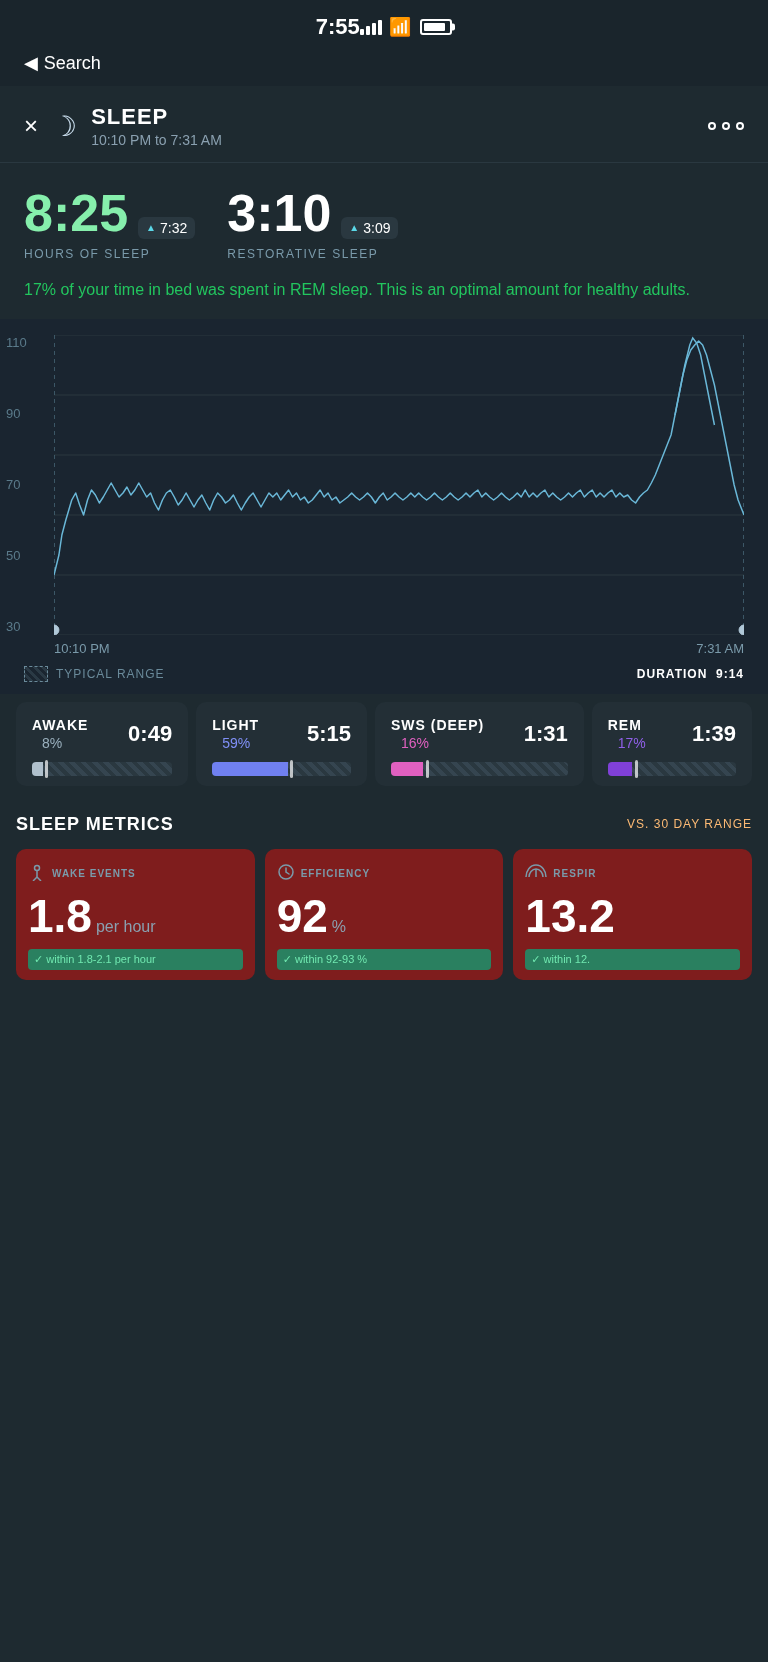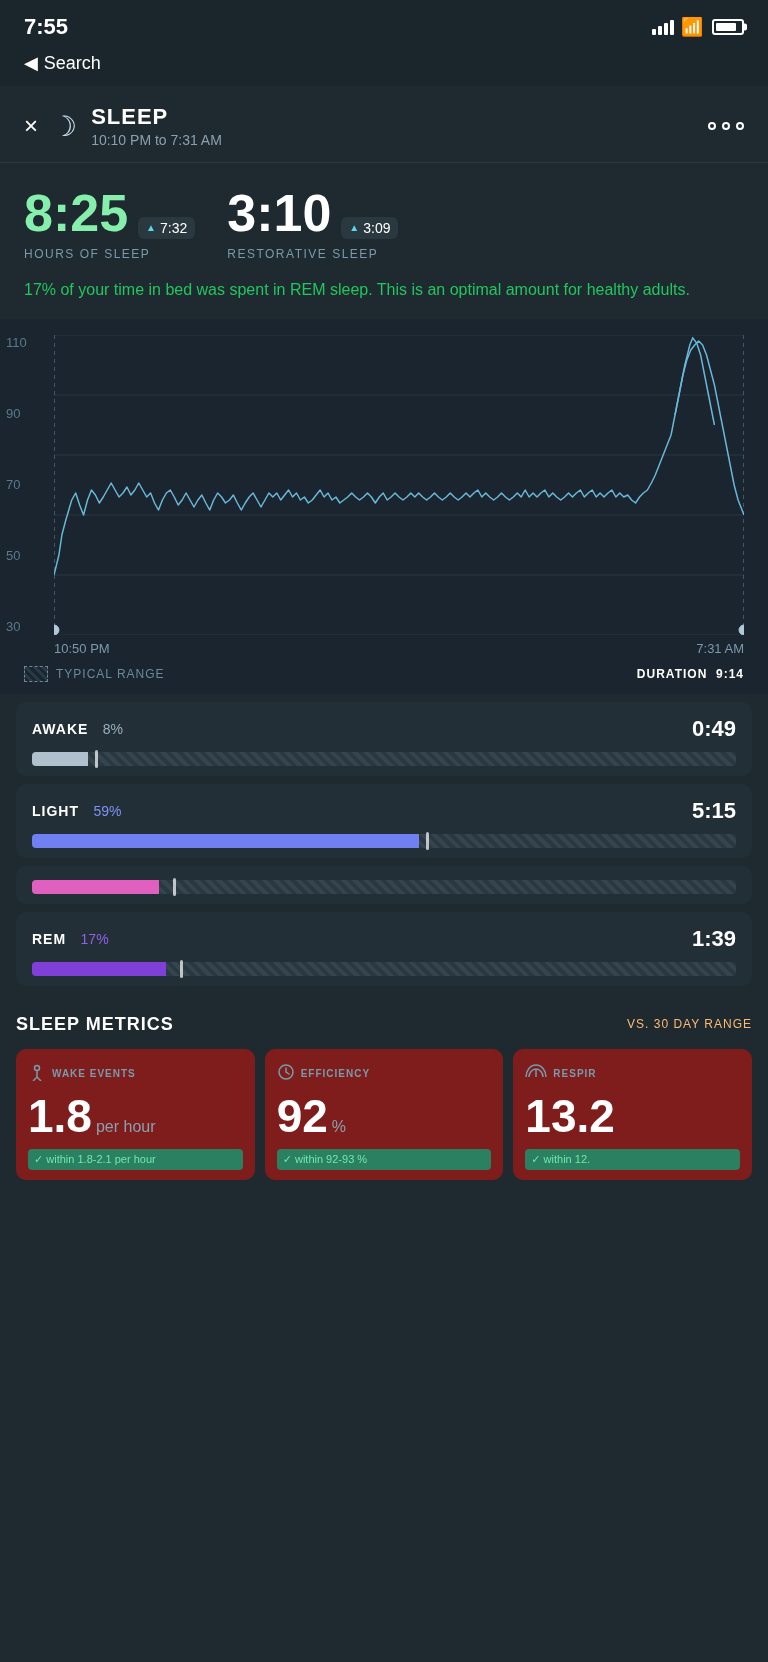--- a/index.html
+++ b/index.html
@@ -9,21 +9,21 @@
       min-height: 1662px;
       background: #1e2a30;
       font-family: -apple-system, BlinkMacSystemFont, 'Helvetica Neue', Arial, sans-serif;
       color: #ffffff;
       overflow-x: hidden;
     }
 
     
     .status-bar {
       display: flex;
-      justify-content: space-between;
+      justify-content: center;
       align-items: center;
       padding: 14px 24px 8px;
       background: #1a252c;
     }
     .status-time {
       font-size: 22px;
       font-weight: 600;
       color: #fff;
     }
     .status-icons {
@@ -260,21 +260,21 @@
     .duration-block span {
       color: #fff;
       font-weight: 600;
       margin-top: 27px;
     }
 
     
     .stages-section {
       padding: 8px 16px;
       display: flex;
-      flex-direction: column;
+      flex-direction: row;
       gap: 8px;
     }
     .stage-card {
       background: #232f36;
       border-radius: 10px;
       padding: 14px 16px 10px;
     }
     .stage-header {
       display: flex;
       justify-content: space-between;
@@ -521,21 +521,21 @@
           530,158 534,155 538,162 542,158 546,155 550,162 554,158 558,162 562,158 566,155 570,162 574,158 578,162
           582,160 586,165 590,168 594,162 598,158 602,155 606,148 610,140 614,130 618,120 622,110 626,100 630,80
           634,60 638,40 642,25 646,15 650,10 654,6 658,10 662,20 666,35 670,50 674,70 678,90 682,110 686,130 
           690,150 694,165 698,175 700,180
         "></polyline>
 
       <polyline fill="none" stroke="#6ab8d8" stroke-width="1.5" points="630,80 635,55 640,30 645,10 648,3 652,8 656,20 660,40 665,65 670,90"></polyline>
     </svg>
   </div>
   <div class="chart-time-labels">
-    <span>10:50 PM</span>
+    <span>10:10 PM</span>
     <span>7:31 AM</span>
   </div>
   <div class="chart-footer">
     <div class="typical-range">
       <div class="range-icon"></div>
       <span>TYPICAL RANGE</span>
     </div>
     <div class="duration-block">
       <span>DURATION</span>
       &nbsp;<span style="color:#fff;font-weight:600;">9:14</span>
@@ -567,20 +567,27 @@
       </div>
       <span class="stage-time">5:15</span>
     </div>
     <div class="stage-bar-bg">
       <div class="stage-bar-fill light" style="width:55%"></div>
       <div class="stage-marker" style="left:56%"></div>
     </div>
   </div>
 
   <div class="stage-card">
+    <div class="stage-header">
+      <div>
+        <span class="stage-name">SWS (DEEP)</span>
+        <span class="stage-pct pink"> 16%</span>
+      </div>
+      <span class="stage-time">1:31</span>
+    </div>
     <div class="stage-bar-bg">
       <div class="stage-bar-fill deep" style="width:18%"></div>
       <div class="stage-marker" style="left:20%"></div>
     </div>
   </div>
 
   <div class="stage-card">
     <div class="stage-header">
       <div>
         <span class="stage-name">REM</span>

